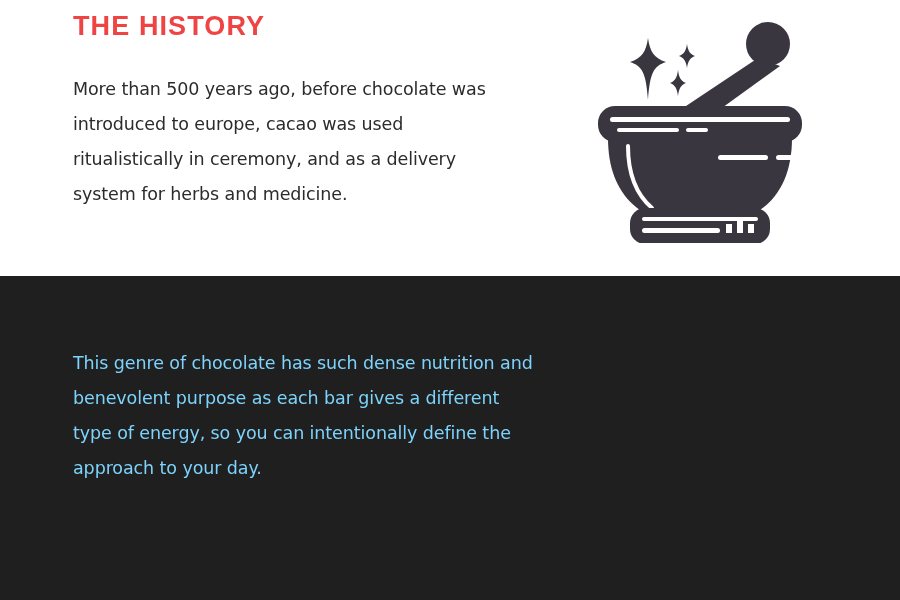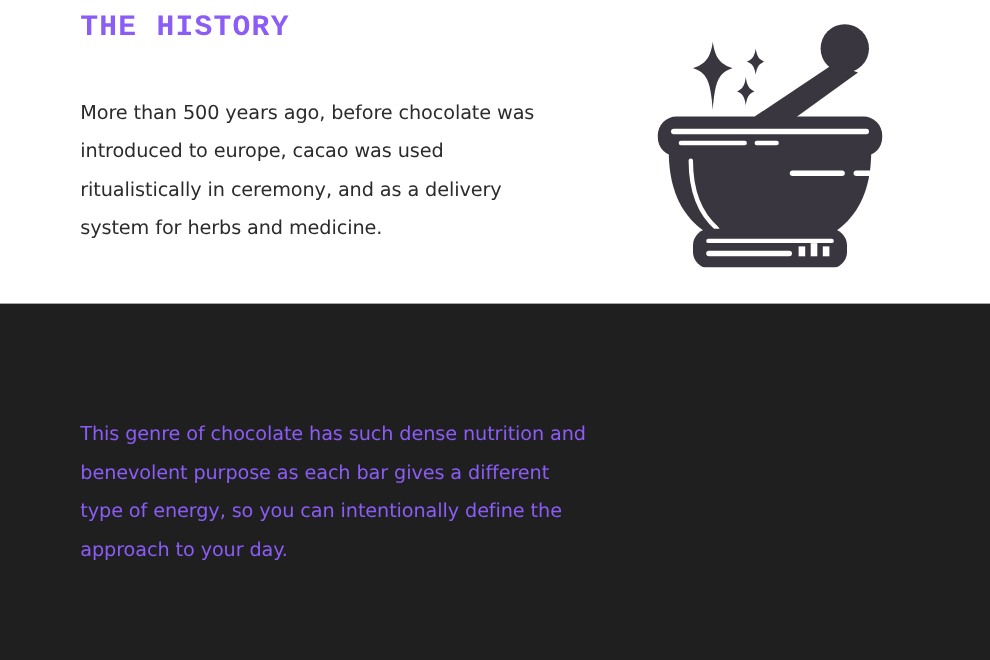--- a/index.html
+++ b/index.html
@@ -41,47 +41,46 @@
   
   .text-col {
     position: absolute;
     left: 73px;
   }
   .section-history .text-col { top: 10px; width: 470px; }
   .section-intentionality .text-col { top: 70px; width: 470px; }
 
   .heading {
     margin: 0;
-    font-family: Liberation Mono, monospace;
+    font-family: Liberation Sans, sans-serif;
     font-size: 28px;
     font-weight: bold;
     letter-spacing: 1.1px;
-    color: #8b5cf6;
+    color: #ef4444;
     line-height: 1.2;
     white-space: nowrap;
   }
 
   .body-text {
     margin: 0;
     font-family: "DejaVu Sans", sans-serif;
     font-size: 17.5px;
     font-weight: 400;
     line-height: 35px;
     letter-spacing: -0.1px;
   }
   .section-history .heading { font-size: 27px; }
   .section-history .body-text {
-    margin-top: 44px;
+    margin-top: 30px;
     color: #2b2b2b;
     width: 440px;
   }
   .section-intentionality .heading { font-size: 27px; }
   .section-intentionality .body-text {
-    margin-top: 32px;
-    color: #8b5cf6;
+    color: #7dd3fc;
     width: 460px;
   }
 
   
   .icon-wrap {
     position: absolute;
   }
   .icon-mortar {
     left: 590px;
     top: 18px;

